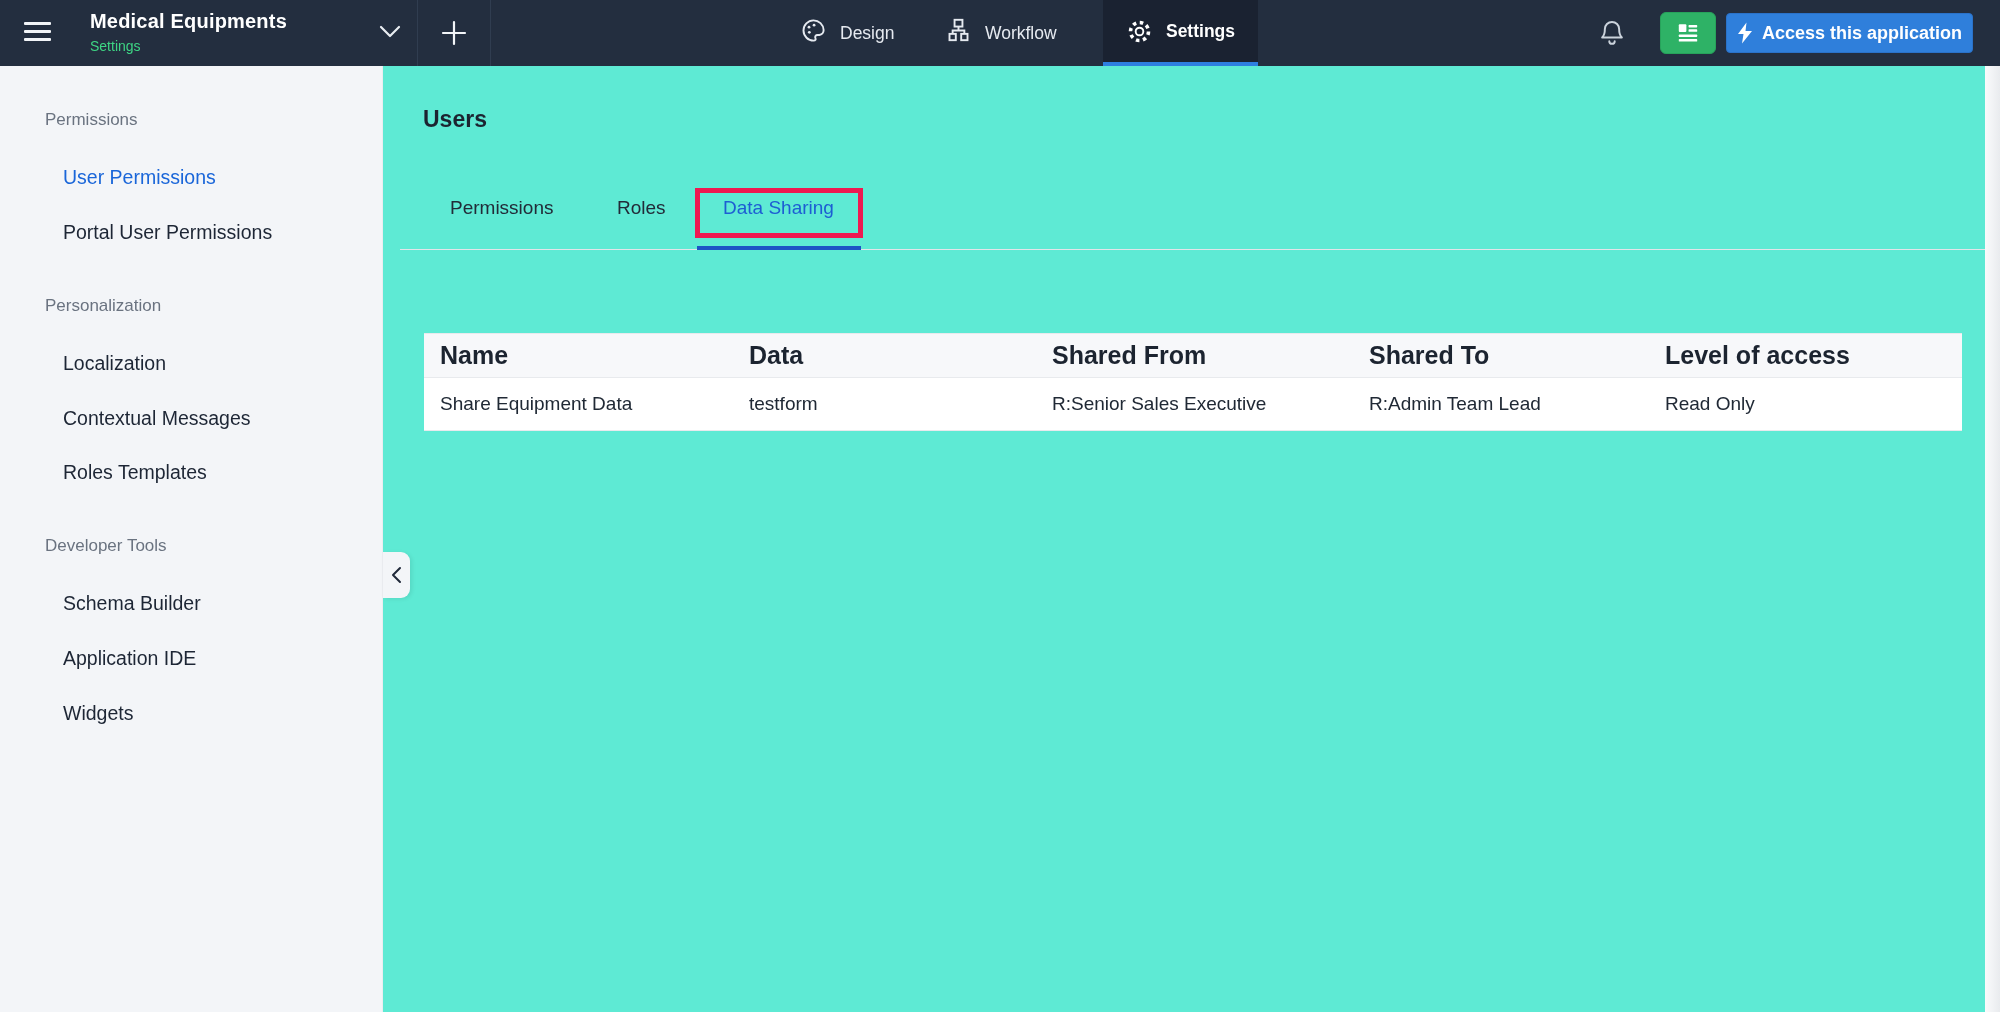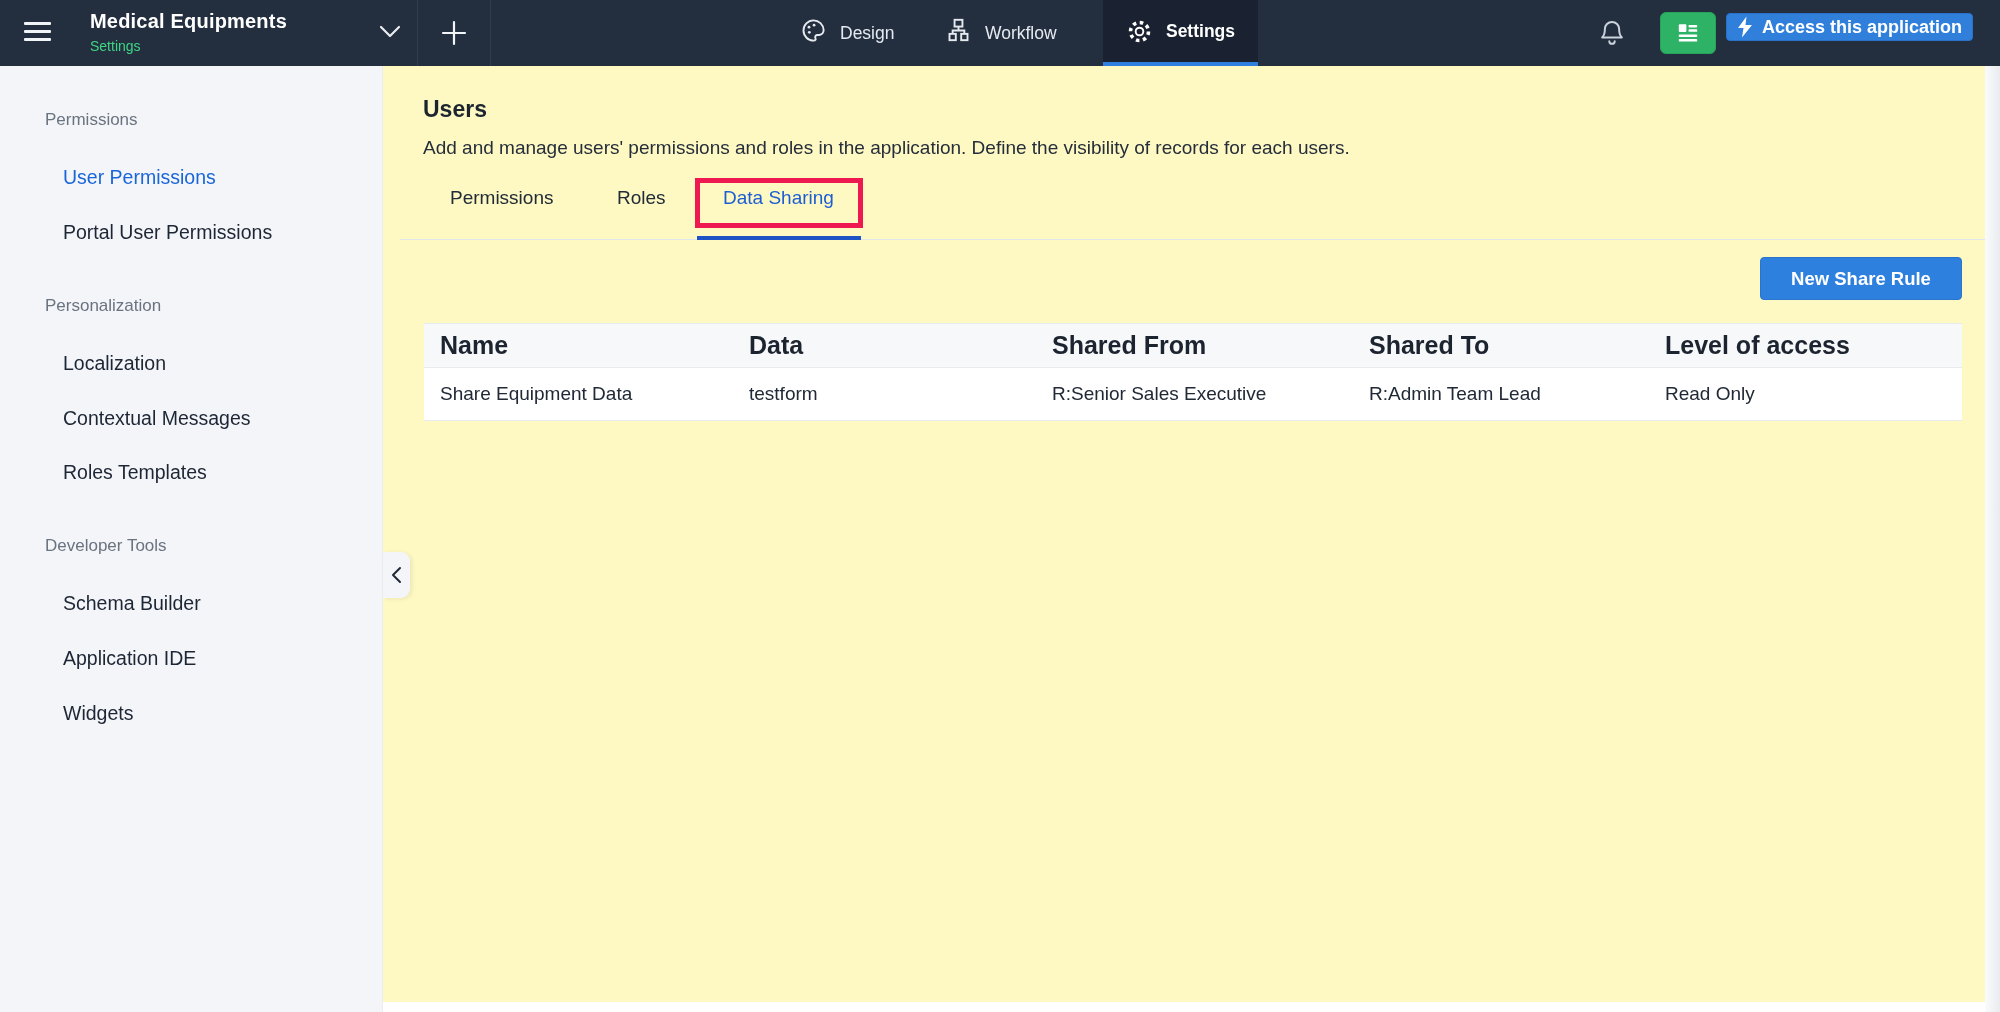--- a/index.html
+++ b/index.html
@@ -19,31 +19,31 @@
   .plus-btn { position:absolute; left:417px; top:0; width:73px; height:66px; display:flex; align-items:center; justify-content:center; cursor:pointer; }
   .plus-btn svg { display:block; }
 
   .nav-item { position:absolute; top:0; height:66px; display:flex; align-items:center; gap:13px; color:#e6eaf0; font-size:17.5px; cursor:pointer; }
   .nav-design { left:800px; }
   .nav-workflow { left:945px; }
   .nav-settings { left:1103px; width:155px; justify-content:center; background:#1a2231; border-bottom:4px solid #2e7fe0; color:#ffffff; font-weight:600; }
 
   .bell { position:absolute; left:1597px; top:18px; cursor:pointer; }
   .green-btn { position:absolute; left:1660px; top:12px; width:56px; height:42px; background:#2eb266; border:1px solid #27a35b; border-radius:6px; display:flex; align-items:center; justify-content:center; cursor:pointer; }
-  .access-btn { position:absolute; left:1726px; top:13px; width:247px; height:28px; background:#2f7fdb; border:1px solid #2a72c9; border-radius:4px; display:flex; align-items:center; justify-content:center; gap:9px; color:#fff; font-size:18px; font-weight:600; cursor:pointer; }
+  .access-btn { position:absolute; left:1726px; top:13px; width:247px; height:40px; background:#2f7fdb; border:1px solid #2a72c9; border-radius:4px; display:flex; align-items:center; justify-content:center; gap:9px; color:#fff; font-size:18px; font-weight:600; cursor:pointer; }
 
   
   .sidebar { position:absolute; left:0; top:66px; width:383px; height:946px; background:#f3f5f8; border-right:1px solid #ebedf1; z-index:10; }
   .side-section-title { position:absolute; left:45px; font-size:17px; color:#6a7380; }
   .side-item { position:absolute; left:63px; font-size:19.5px; color:#1d2635; cursor:pointer; }
   .side-item.active { color:#1a66d9;text-align:right; }
   .collapse-tab { position:absolute; left:383px; top:552px; width:27px; height:46px; background:#f3f5f8; border-radius:0 9px 9px 0; box-shadow:2px 1px 4px rgba(0,0,0,.08); display:flex; align-items:center; justify-content:center; cursor:pointer; z-index:11; }
 
   
-  .main { position:absolute; left:383px; top:56px; width:1617px; height:946px; background:#fef9c3; }
+  .main { position:absolute; left:383px; top:66px; width:1617px; height:946px; background:#5eead4; }
   .page-title { position:absolute; left:40px; top:40px; font-size:23px; font-weight:600; color:#1c2430; }
   .page-desc { position:absolute; left:40px; top:81px; font-size:19px; color:#252e3a; }
 
   .tab { position:absolute; top:131px; font-size:19px; color:#222b38; cursor:pointer; }
   .tab-permissions { left:67px; }
   .tab-roles { left:234px; }
   .tab-datasharing { left:340px; color:#1d5ed3; }
   .tabs-divider { position:absolute; left:17px; top:183px; width:1585px; height:1px; background:#e2e5e9; }
   .tab-underline { position:absolute; left:314px; top:180px; width:164px; height:4px; background:#1d53c5; }
   .highlight-box { position:absolute; left:312px; top:122px; width:168px; height:50px; border:5px solid #ee1951; background:transparent; z-index:5; }
@@ -173,31 +173,29 @@
   <div class="collapse-tab">
     <span style="display:flex">
       <svg width="11" height="18" viewBox="0 0 11 18">
           <polyline points="9,2 2,9 9,16" fill="none" stroke="#20293a" stroke-width="2" stroke-linecap="round" stroke-linejoin="round"></polyline>
         </svg>
     </span>
   </div>
 
   <main class="main">
     <h1 class="page-title">Users</h1>
-    <p class="page-desc">Add and manage users' permissions and roles in the application. Define the visibility of records for each users.</p>
 
     <div class="tab tab-permissions">Permissions</div>
     <div class="tab tab-roles">Roles</div>
     <div class="tab tab-datasharing">Data Sharing</div>
 
     <div class="tabs-divider"></div>
     <div class="tab-underline"></div>
     <div class="highlight-box"></div>
 
-    <button class="new-rule-btn">New Share Rule</button>
 
     <div class="share-table">
       <div class="t-row t-head">
         <div class="t-cell">Name</div>
         <div class="t-cell">Data</div>
         <div class="t-cell">Shared From</div>
         <div class="t-cell">Shared To</div>
         <div class="t-cell">Level of access</div>
       </div>
       <div class="t-row t-body">

